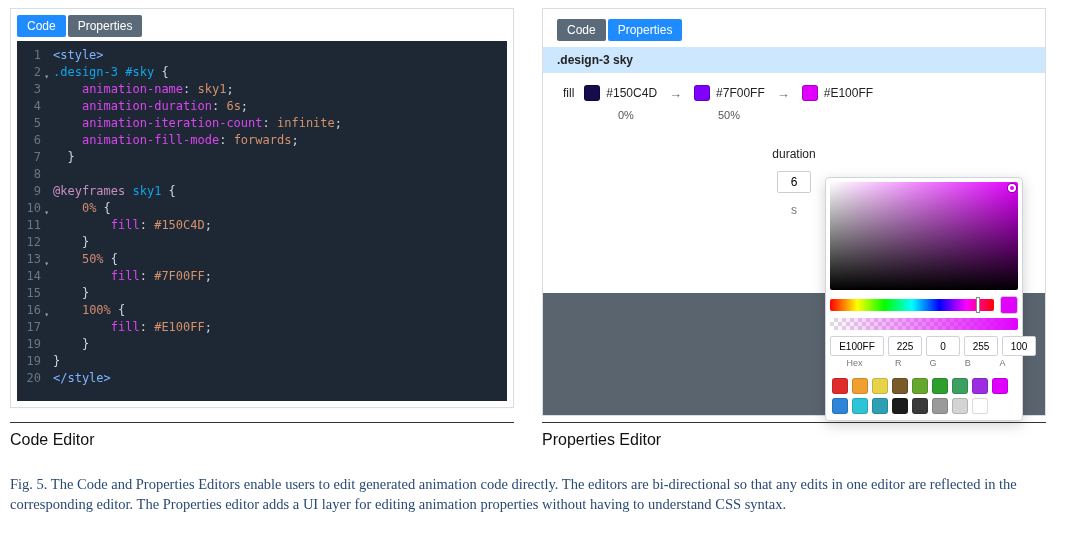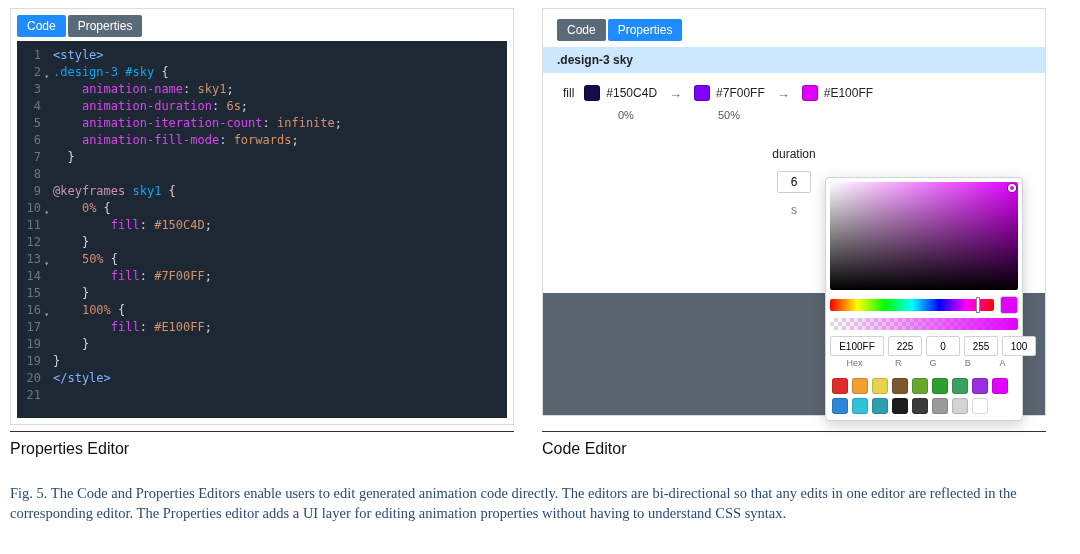--- a/index.html
+++ b/index.html
@@ -349,24 +349,20 @@
           <div class="gutter">19</div>
           <div class="codetext"><span class="tok-brace">    }</span></div>
         </div>
         <div class="code-line">
           <div class="gutter">19</div>
           <div class="codetext"><span class="tok-brace">}</span></div>
         </div>
         <div class="code-line">
           <div class="gutter">20</div>
           <div class="codetext"><span class="tok-tag">&lt;/style&gt;</span></div>
-        </div>
-        <div class="code-line">
-          <div class="gutter">21</div>
-          <div class="codetext"><span></span></div>
         </div>
       </div>
   </div>
 
   <div class="prop-panel">
     <div class="prop-lower"></div>
     <div class="prop-tabs">
       <div class="prop-tab">Code</div>
       <div class="prop-tab active">Properties</div>
     </div>
@@ -445,17 +441,17 @@
           <div class="preset" style="background: rgb(58, 58, 58);"></div>
           <div class="preset" style="background: rgb(154, 154, 154);"></div>
           <div class="preset" style="background: rgb(212, 212, 212);"></div>
           <div class="preset" style="background: rgb(255, 255, 255);"></div>
         </div>
     </div>
   </div>
 </div>
 
 <div class="captions">
+  <div class="cap">Code Editor</div>
   <div class="cap">Properties Editor</div>
-  <div class="cap">Code Editor</div>
 </div>
 
 <div class="figure-caption">Fig. 5.  The Code and Properties Editors enable users to edit generated animation code directly. The editors are bi-directional so that any edits in one editor are reflected in the corresponding editor. The Properties editor adds a UI layer for editing animation properties without having to understand CSS syntax.</div>
 
 </body></html>

